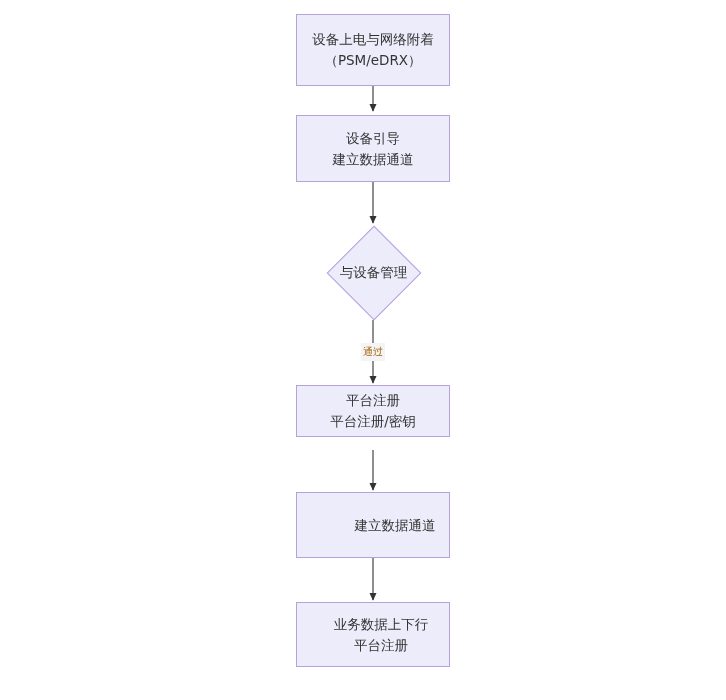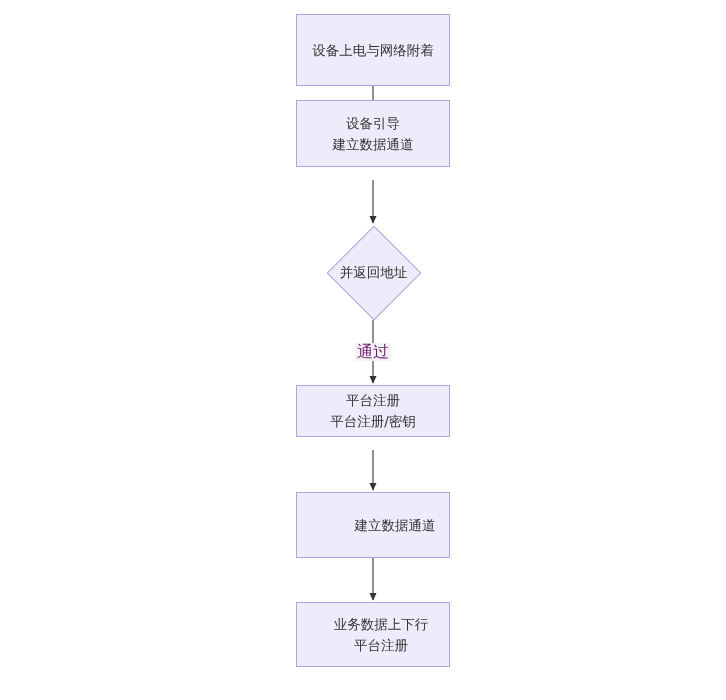--- a/index.html
+++ b/index.html
@@ -59,22 +59,22 @@
     z-index: 2;
     color: #333333;
     font-size: 13.5px;
     line-height: 21px;
     text-align: center;
     white-space: nowrap;
   }
   .edge-label {
     position: absolute;
     background: #f4f4f4;
-    color: #701a75;
-    font-size: 16px;
+    color: #a16207;
+    font-size: 10px;
     line-height: 16px;
     padding: 1px 2px;
     white-space: nowrap;
     transform: translateX(-50%);
   }
   svg.connectors {
     position: absolute;
     left: 0;
     top: 0;
     width: 726px;
@@ -95,30 +95,31 @@
     </defs>
     <line x1="373" y1="86" x2="373" y2="111" stroke="#333333" stroke-width="1.1" marker-end="url(#arrowhead)"></line>
     <line x1="373" y1="180" x2="373" y2="223" stroke="#333333" stroke-width="1.1" marker-end="url(#arrowhead)"></line>
     <line x1="373" y1="320" x2="373" y2="383" stroke="#333333" stroke-width="1.1" marker-end="url(#arrowhead)"></line>
     <line x1="373" y1="450" x2="373" y2="490" stroke="#333333" stroke-width="1.1" marker-end="url(#arrowhead)"></line>
     <line x1="373" y1="558" x2="373" y2="600" stroke="#333333" stroke-width="1.1" marker-end="url(#arrowhead)"></line>
   </svg>
 
   <div class="node" style="left:296px; top:14px; width:154px; height:72px;">
     <span class="line">设备上电与网络附着</span>
+    <span class="line">（PSM/eDRX）</span>
   </div>
 
-  <div class="node" style="left:296px; top:100px; width:154px; height:67px;">
+  <div class="node" style="left:296px; top:115px; width:154px; height:67px;">
     <span class="line">设备引导</span>
     <span class="line">建立数据通道</span>
   </div>
 
   <div class="diamond-wrap" style="left:326px; top:225px; width:95px; height:95px;">
     <span class="diamond-shape" style="width:67px; height:67px;"></span>
-    <span class="diamond-label">并返回地址</span>
+    <span class="diamond-label">与设备管理</span>
   </div>
 
   <div class="edge-label" style="left:373px; top:343px;">通过</div>
 
   <div class="node" style="left:296px; top:385px; width:154px; height:52px;">
     <span class="line">平台注册</span>
     <span class="line">平台注册/密钥</span>
   </div>
 
   <div class="node" style="left:296px; top:492px; width:154px; height:66px;padding-left:44px;">

